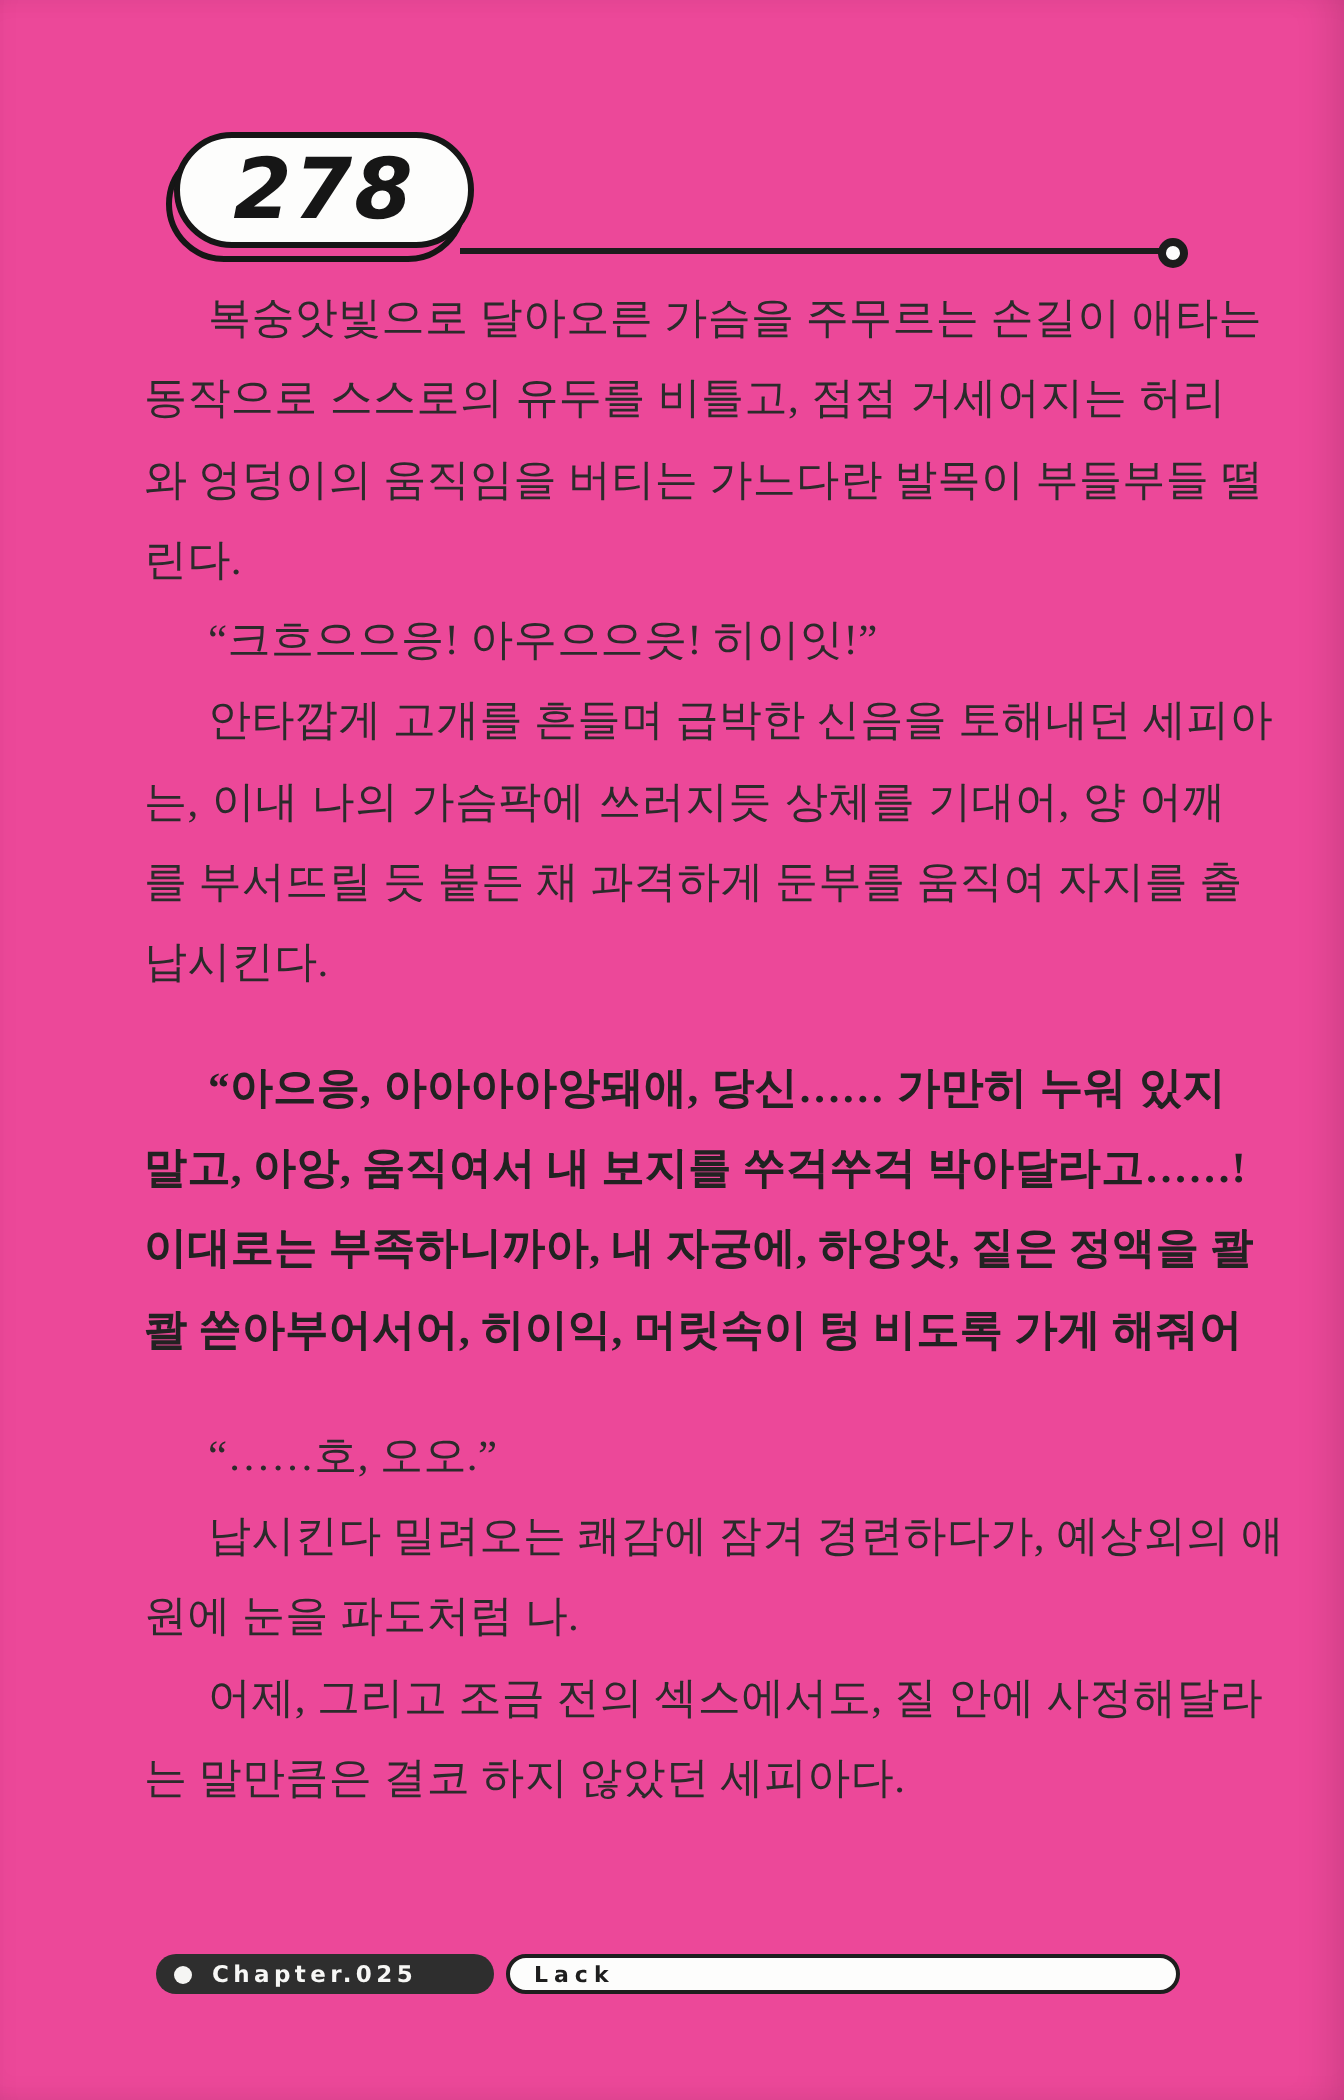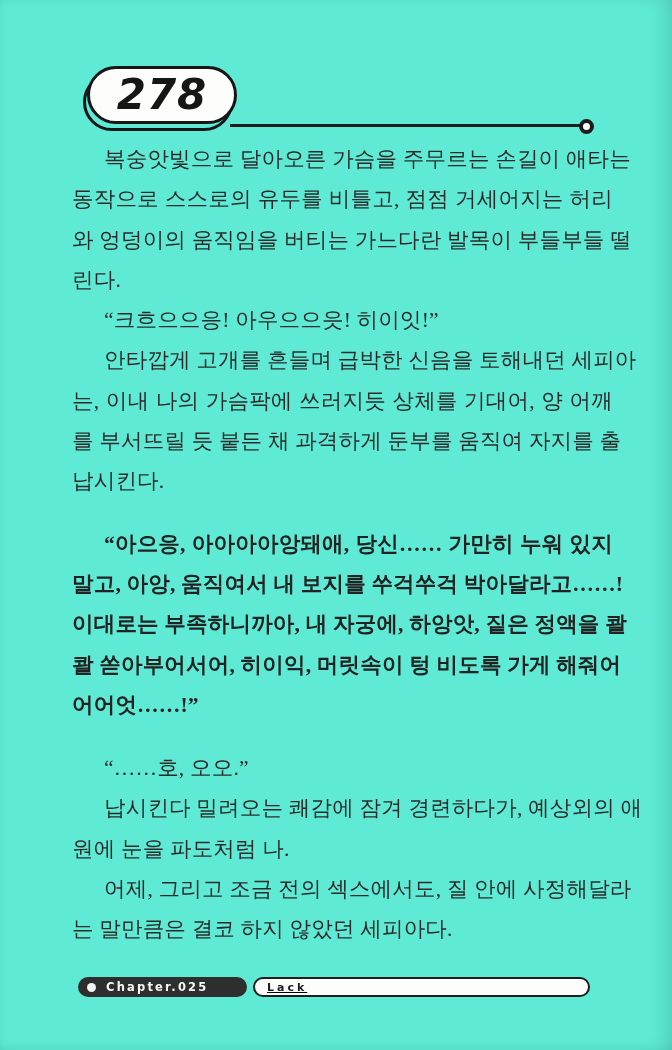--- a/index.html
+++ b/index.html
@@ -5,21 +5,21 @@
   * { margin: 0; padding: 0; box-sizing: border-box; }
   html, body { width: 672px; height: 1050px; }
   body {
     font-family: "Liberation Serif", "DejaVu Serif", serif;
     background: #ffffff;
   }
   .page {
     position: relative;
     width: 672px;
     height: 1050px;
-    background: #5eead4;
+    background: #ec4899;
     overflow: hidden;
   }
   
   .page::after {
     content: "";
     position: absolute;
     inset: 0;
     pointer-events: none;
     box-shadow:
       inset -16px 0 20px -12px rgba(0,0,0,0.14),
@@ -126,21 +126,20 @@
   .footer-book-pill {
     position: absolute;
     left: 253px; top: 977px;
     width: 337px; height: 20px;
     background: #fdfdfc;
     border: 2px solid #1e1e1e;
     border-radius: 11px;
     display: flex;
     align-items: center;
     padding-left: 12px;
-    text-decoration: underline;
   }
   .footer-book-label {
     font-family: "DejaVu Sans", sans-serif;
     font-weight: bold;
     font-size: 11px;
     letter-spacing: 3px;
     color: #1e1e1e;
     white-space: nowrap;
   }
 </style>
@@ -174,21 +173,20 @@
       <div class="line">는, 이내 나의 가슴팍에 쓰러지듯 상체를 기대어, 양 어깨</div>
       <div class="line">를 부서뜨릴 듯 붙든 채 과격하게 둔부를 움직여 자지를 출</div>
       <div class="line end">납시킨다.</div>
     </div>
 
     <div class="para bold gap-before">
       <div class="line indent">“아으응, 아아아아앙돼애, 당신…… 가만히 누워 있지</div>
       <div class="line">말고, 아앙, 움직여서 내 보지를 쑤걱쑤걱 박아달라고……!</div>
       <div class="line">이대로는 부족하니까아, 내 자궁에, 하앙앗, 짙은 정액을 콸</div>
       <div class="line">콸 쏟아부어서어, 히이익, 머릿속이 텅 비도록 가게 해줘어</div>
-      <div class="line end">어어엇……!”</div>
     </div>
 
     <div class="para gap-before-lg">
       <div class="line indent end">“……호, 오오.”</div>
     </div>
 
     <div class="para">
       <div class="line indent">납시킨다 밀려오는 쾌감에 잠겨 경련하다가, 예상외의 애</div>
       <div class="line end">원에 눈을 파도처럼 나.</div>
     </div>

